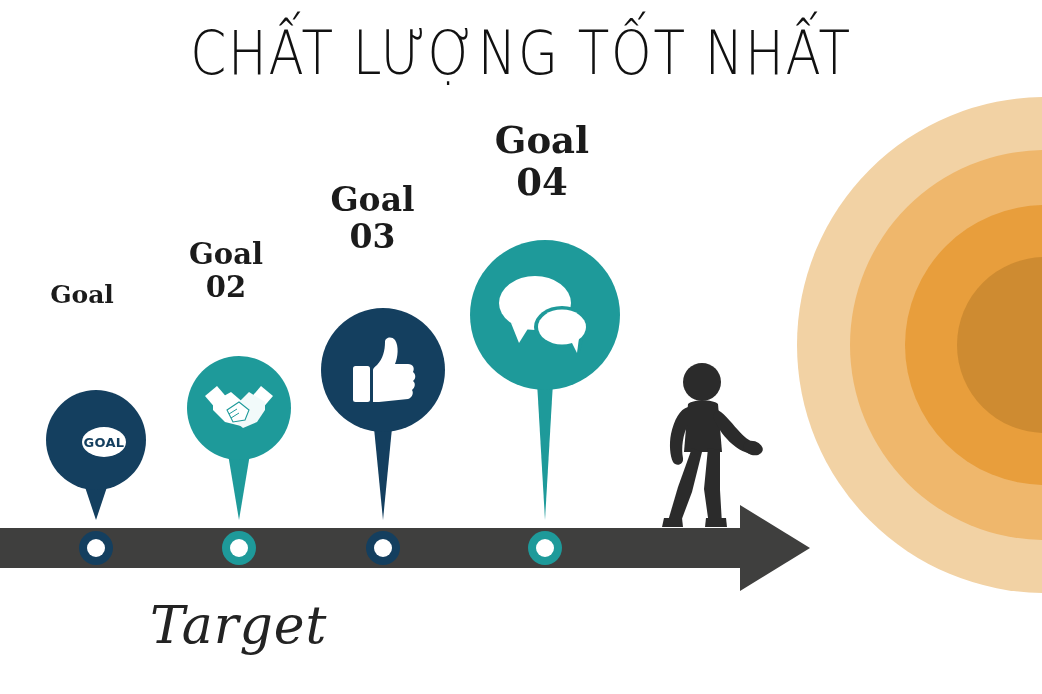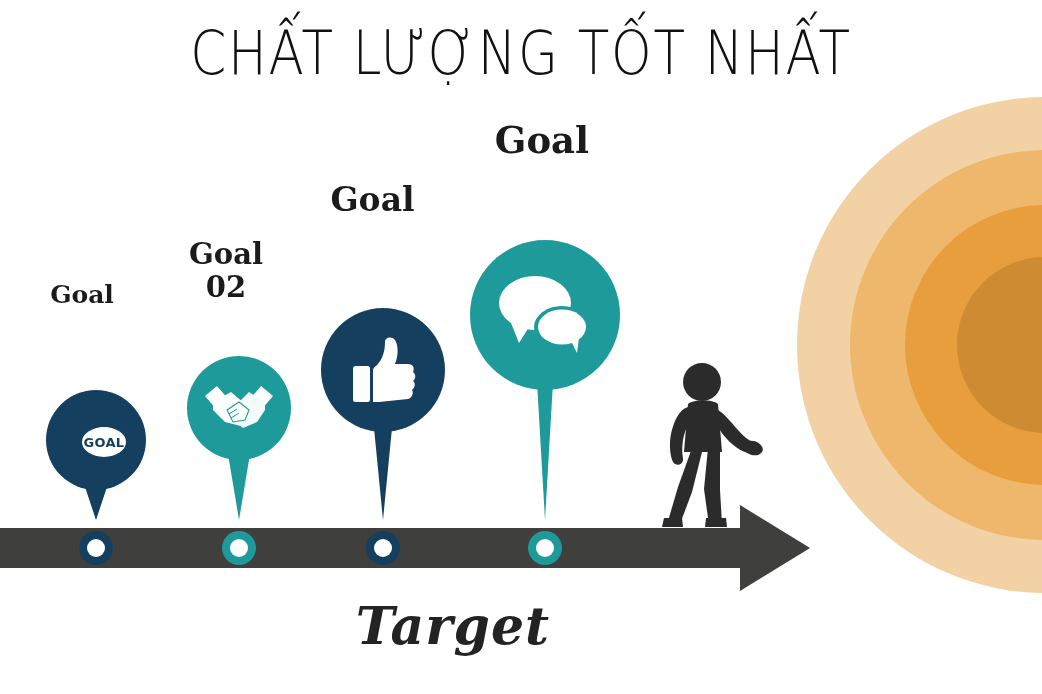--- a/index.html
+++ b/index.html
@@ -56,23 +56,23 @@
   #label-g2 { left: 163px; top: 238px; width: 126px; font-size: 29px; }
   #label-g3 { left: 305px; top: 181px; width: 135px; font-size: 33px; }
   #label-g4 { left: 462px; top: 120px; width: 160px; font-size: 37px; }
 
   
   .target-word {
     position: absolute;
     left: 150px;
     top: 595px;
     width: 400px;
-    text-align: right;
+    text-align: left;
     font-family: "DejaVu Serif", "Liberation Serif", serif;
-    font-weight: bold;
+    font-weight: normal;
     font-style: italic;
     font-size: 52px;
     letter-spacing: 1px;
     color: #232323;
     white-space: nowrap;
   }
 </style>
 </head>
 <body>
 
@@ -233,21 +233,23 @@
     <span class="ln">Goal</span>
   </div>
 
   <div class="goal-label" id="label-g2">
     <span class="ln">Goal</span>
     <span class="ln">02</span>
   </div>
 
   <div class="goal-label" id="label-g3">
     <span class="ln">Goal</span>
+    <span class="ln">03</span>
   </div>
 
   <div class="goal-label" id="label-g4">
     <span class="ln">Goal</span>
+    <span class="ln">04</span>
   </div>
 
   <div class="target-word">Target</div>
 
 </div>
 
 </body></html>

